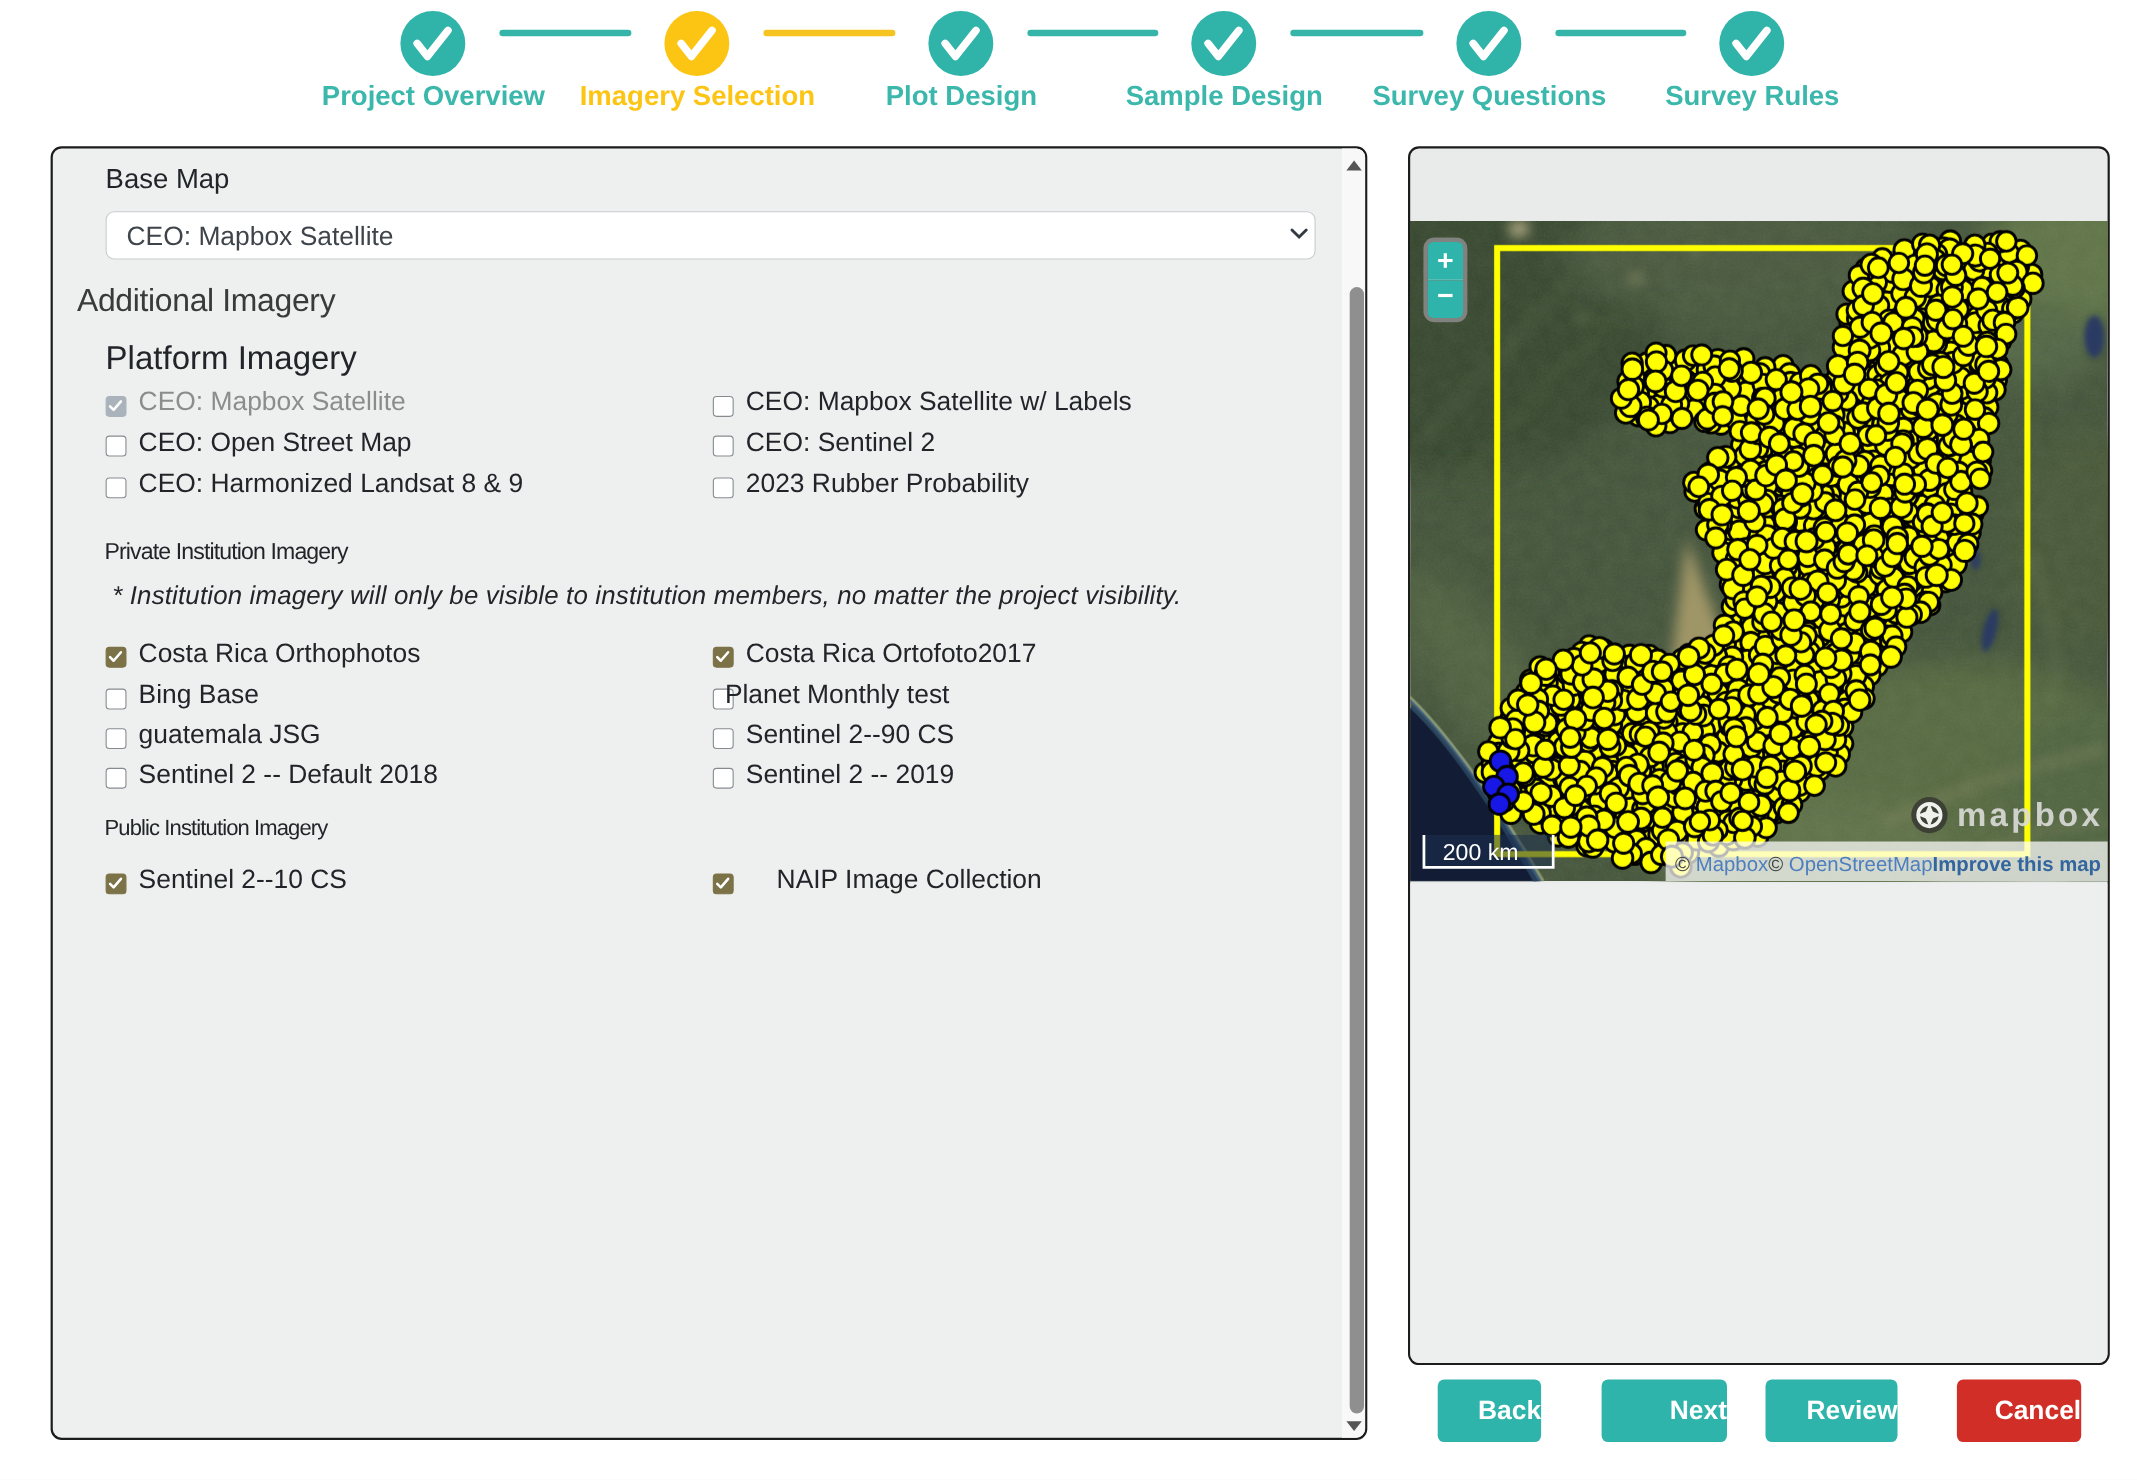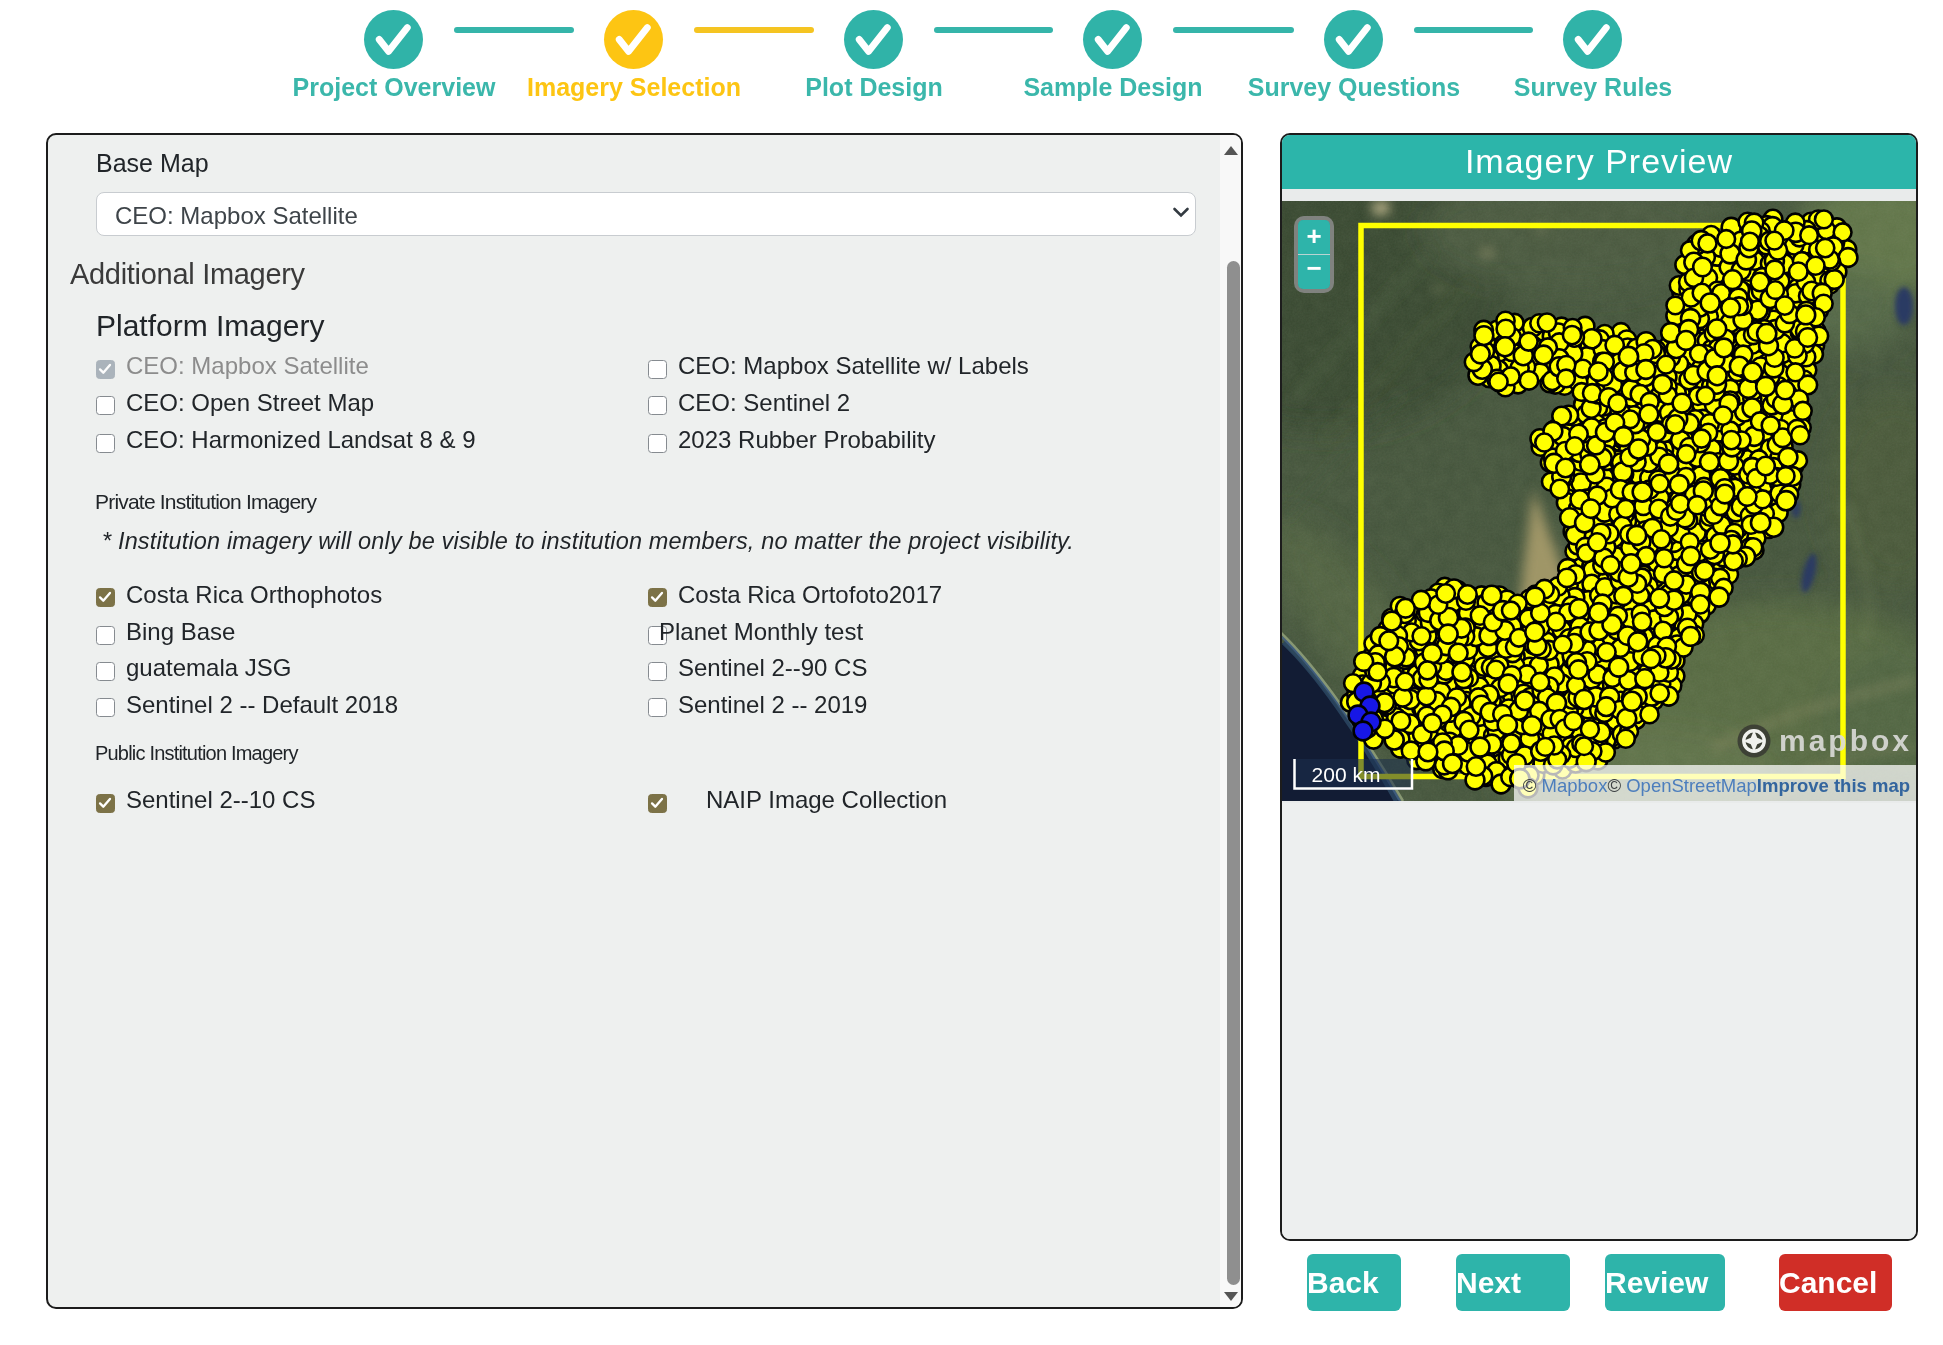--- a/index.html
+++ b/index.html
@@ -30,21 +30,21 @@
 .rcard{position:absolute;left:1280px;top:133px;width:638px;height:1108px;background:#e9ebeb;border:2px solid #1c1c1c;border-radius:10px;overflow:hidden}
 .rhead{position:absolute;left:0;top:0;width:100%;height:54px;background:#2cb5aa;color:#fff;
 text-align:center;font-size:34px;font-weight:400;letter-spacing:1px;line-height:52px}
 .rbody{position:absolute;left:0;top:668px;width:100%;height:440px;background:#edefef}
 .map{position:absolute;left:1282px;top:201px;width:634px;height:600px}
 .zoomctl{position:absolute;left:1294px;top:216px;width:40px;height:77px;border:4px solid rgba(140,140,140,.75);border-radius:10px;background:rgba(140,140,140,.4)}
 .zbtn{width:32px;height:34.5px;background:#2eb4aa;color:#fff;text-align:center;font-size:26px;line-height:32px;font-weight:bold}
 .zbtn.t{border-radius:5px 5px 0 0;border-bottom:1px solid rgba(220,220,220,.8)}
 .zbtn.b{border-radius:0 0 5px 5px;line-height:26px}
 
-.btn{position:absolute;top:1254px;height:57px;background:#2eb4aa;color:#fff;font-size:30px;font-weight:bold;text-align:left;line-height:57px;border-radius:6px}
+.btn{position:absolute;top:1254px;height:57px;background:#2eb4aa;color:#fff;font-size:24px;font-weight:bold;text-align:right;line-height:57px;border-radius:6px}
 .btn.red{background:#d02e27}
 </style></head>
 <body>
 <div class="circ teal" style="left:364px">
     <svg viewBox="-30 -30 60 60">
       <path d="M-14.5 0 L-5 12 L14 -12" fill="none" stroke="#fff" stroke-width="7" stroke-linecap="round" stroke-linejoin="round"></path>
     </svg>
   </div>
 <div class="slab teal" style="left:274px">Project Overview</div>
 <div class="circ yellow" style="left:604px">
@@ -145,21 +145,20 @@
 <span class="ck on" style="left:648px;top:794px">
     <svg viewBox="0 0 20 20">
       <path d="M4.5 10.5l3.6 3.6 7.4-8.6" fill="none" stroke="#fff" stroke-width="2.6" stroke-linecap="round" stroke-linejoin="round"></path>
     </svg>
   </span>
 <span class="lb" style="left:706px;top:786px">NAIP Image Collection</span>
 <div class="lbl" style="left:95px;top:490px;font-size:21px;letter-spacing:-0.8px">Private Institution Imagery</div>
 <div class="lbl" style="left:102px;top:528px;font-size:23.5px;letter-spacing:0.15px;font-style:italic">* Institution imagery will only be visible to institution members, no matter the project visibility.</div>
 <div class="lbl" style="left:95px;top:742px;font-size:20px;letter-spacing:-0.8px">Public Institution Imagery</div>
 <div class="rcard">
-    <div class="rhead">Imagery Preview</div>
     <div class="rbody"></div>
   </div>
 <svg class="map" viewBox="0 0 634 600">
 <defs>
 <filter id="bl1" x="-40%" y="-40%" width="180%" height="180%">
         <feGaussianBlur stdDeviation="14"></feGaussianBlur>
       </filter>
 <filter id="bl2" x="-40%" y="-40%" width="180%" height="180%">
         <feGaussianBlur stdDeviation="6"></feGaussianBlur>
       </filter>

